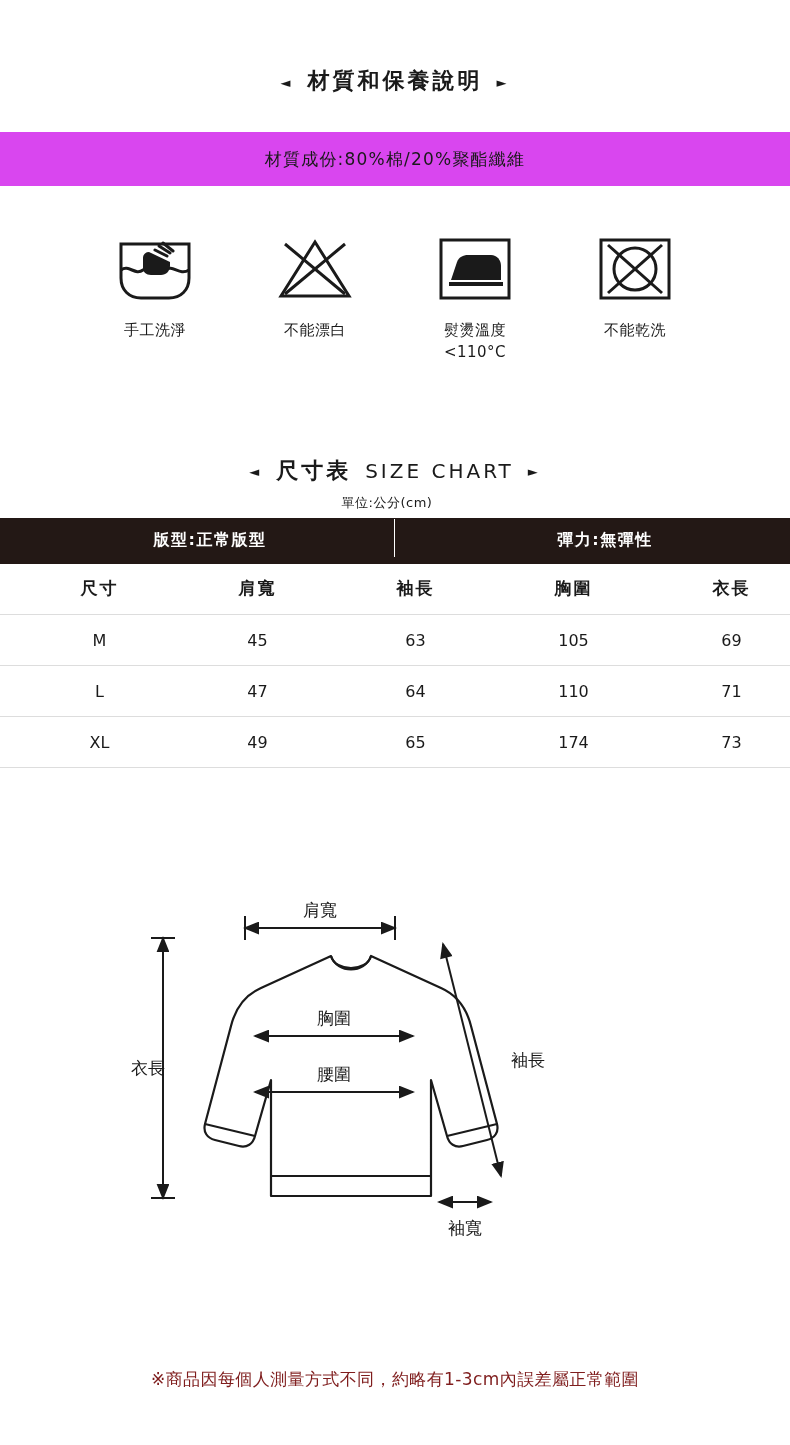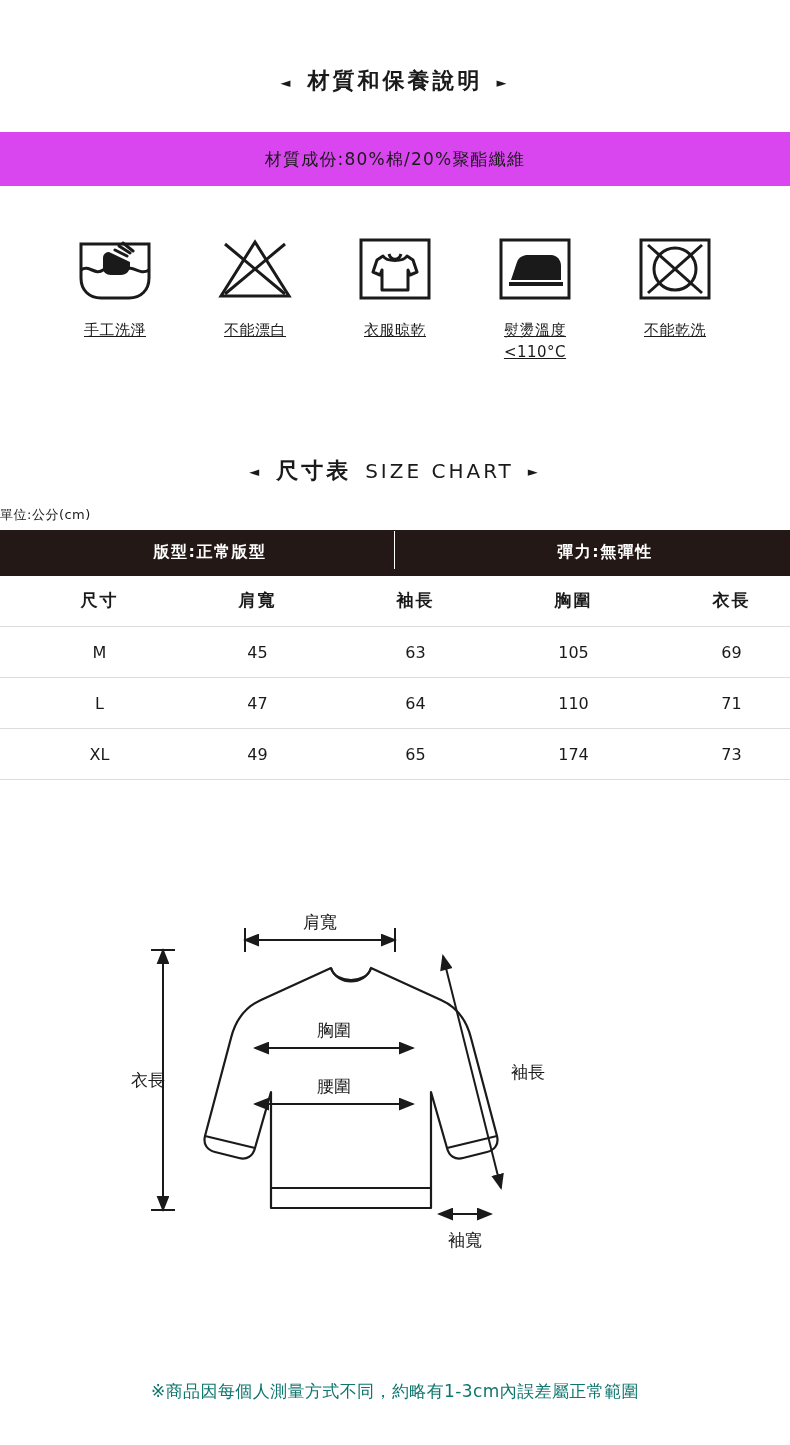--- a/index.html
+++ b/index.html
@@ -57,22 +57,21 @@
     font-size: 17px;
     letter-spacing: 1.2px;
     color: #1a1a1a;
   }
 
   
   .care-row {
     margin-top: 46px;
     display: flex;
     justify-content: center;
-    gap: 44px;
-    text-decoration: underline;
+    gap: 64px;
   }
   .care-item {
     width: 96px;
     display: flex;
     flex-direction: column;
     align-items: center;
   }
   .care-icon {
     width: 80px; height: 74px;
     display: block;
@@ -84,23 +83,23 @@
     text-align: center;
     letter-spacing: 0.5px;
     color: #1a1a1a;
     white-space: pre-line;
   }
 
   
   #size-title { margin-top: 92px; }
 
   .unit-note {
-    text-align: left;
+    text-align: center;
     padding-right: 16px;
-    margin-top: 20px;
+    margin-top: 8px;
     font-size: 13px;
     color: #1a1a1a;
     letter-spacing: 0.5px;
   }
 
   .fit-bar {
     margin-top: 6px;
     width: 100%;
     background: #231815;
     color: #ffffff;
@@ -155,21 +154,21 @@
   }
   svg.diagram { display: block; }
 
   
   .footer-note {
     margin-top: 92px;
     padding-bottom: 26px;
     text-align: center;
     font-size: 17px;
     letter-spacing: 0.4px;
-    color: #0f766e;
+    color: #7f1d1d;
   }
 </style>
 </head>
 <body>
 
 <div class="page">
 
   <div class="section-title" id="care-title">
     <span class="tri">◄</span>
     <span>材質和保養說明</span>
@@ -194,28 +193,20 @@
 
     <div class="care-item">
       <svg class="care-icon" viewBox="0 0 80 74">
         <path d="M40 10 L74 64 H6 Z" fill="none" stroke="#1a1a1a" stroke-width="3"></path>
         <line x1="10" y1="12" x2="70" y2="62" stroke="#1a1a1a" stroke-width="3"></line>
         <line x1="70" y1="12" x2="10" y2="62" stroke="#1a1a1a" stroke-width="3"></line>
       </svg>
       <div class="care-label">不能漂白</div>
     </div>
 
-    <div class="care-item">
-      <svg class="care-icon" viewBox="0 0 80 74">
-        <rect x="6" y="8" width="68" height="58" fill="none" stroke="#1a1a1a" stroke-width="3"></rect>
-        <path d="M28 24 L22 28 L18 40 L25 43 L27 38 L27 58 L53 58 L53 38 L55 43 L62 40 L58 28 L52 24 C48 30 32 30 28 24 Z" fill="none" stroke="#1a1a1a" stroke-width="3" stroke-linejoin="round"></path>
-        <path d="M34 22 C36 29 44 29 46 22" fill="none" stroke="#1a1a1a" stroke-width="3"></path>
-      </svg>
-      <div class="care-label">衣服晾乾</div>
-    </div>
 
     <div class="care-item">
       <svg class="care-icon" viewBox="0 0 80 74">
         <rect x="6" y="8" width="68" height="58" fill="none" stroke="#1a1a1a" stroke-width="3"></rect>
         <path d="M16 48 L22 30 C24 25 28 23 33 23 L56 23 C62 23 66 28 66 34 L66 48 Z" fill="#1a1a1a"></path>
         <line x1="14" y1="52" x2="68" y2="52" stroke="#1a1a1a" stroke-width="4"></line>
       </svg>
       <div class="care-label">熨燙溫度
 &lt;110°C</div>
     </div>

